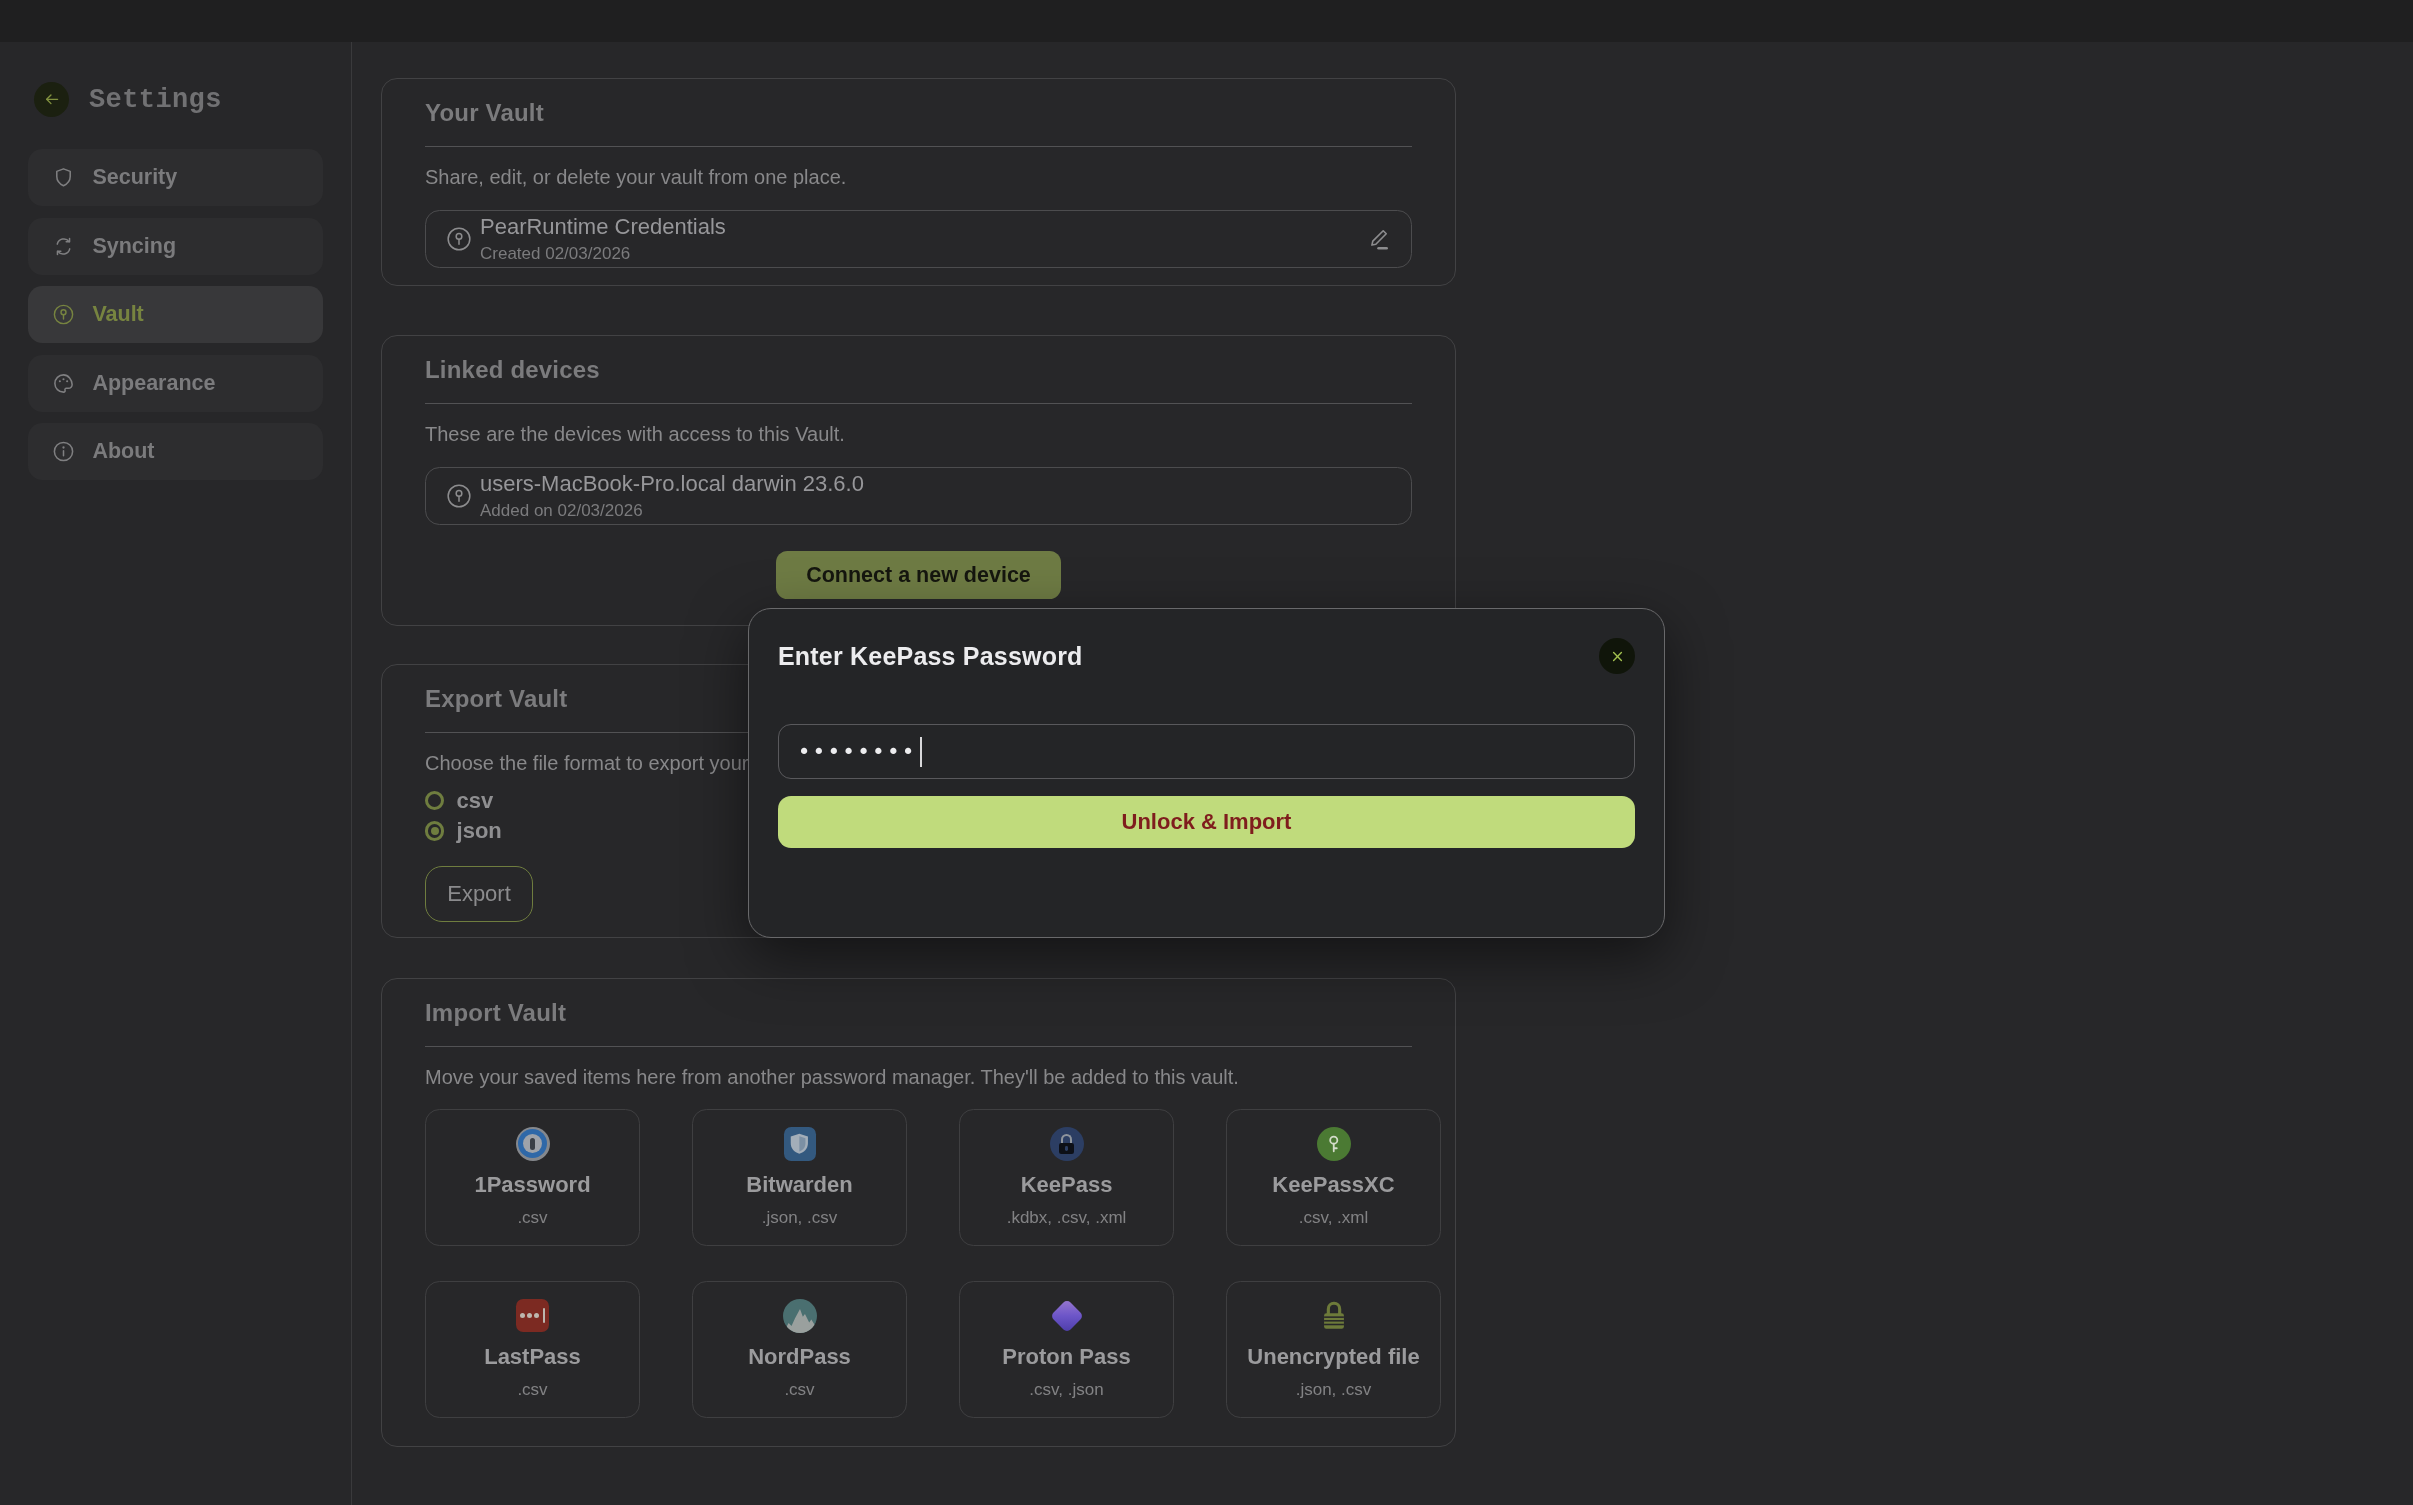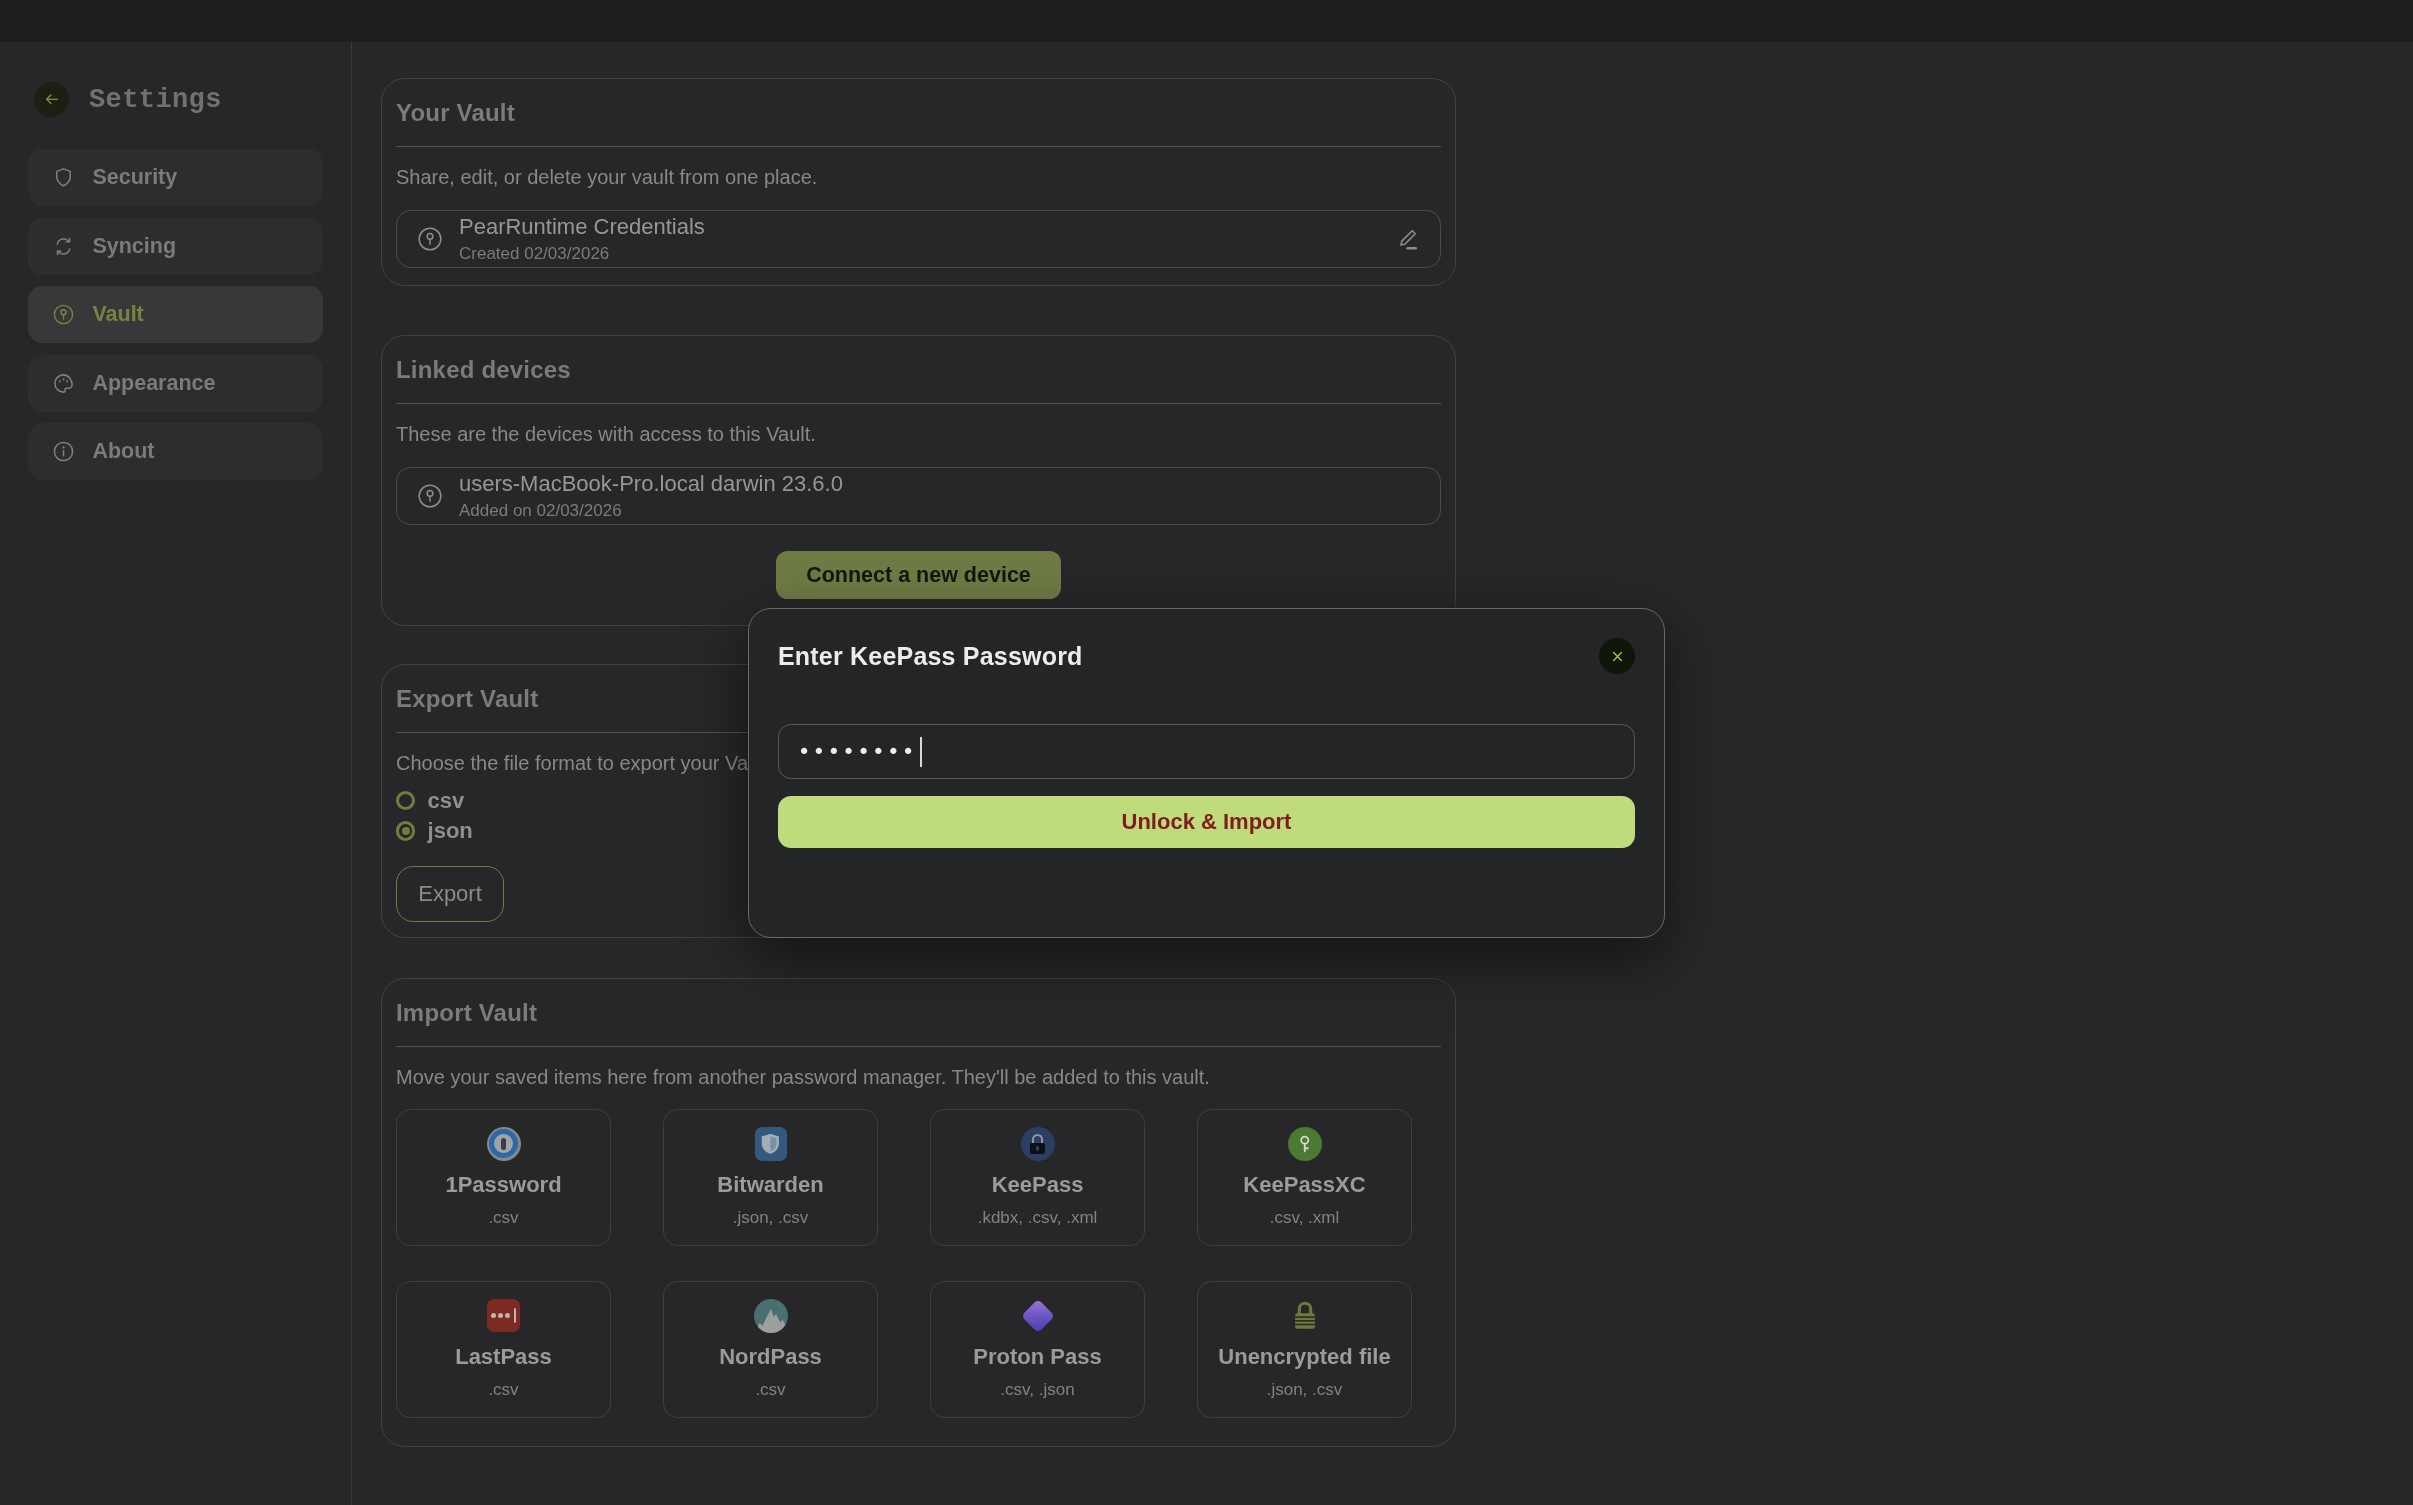--- a/index.html
+++ b/index.html
@@ -19,31 +19,31 @@
   .back-btn { width:35px; height:35px; border-radius:50%; background:#1b2010; display:flex; align-items:center; justify-content:center; flex:none; cursor:pointer; }
   .sidebar-title { font-size:27px; font-weight:700; color:#717173; letter-spacing:0.4px; }
   .nav { margin:32px 28px 0; display:flex; flex-direction:column; gap:11.5px; }
   .nav-item { height:57px; border-radius:14.4px; background:#2d2d2f; display:flex; align-items:center; padding-left:24.4px; gap:17px; cursor:pointer; }
   .nav-item .label { font-size:21.5px; font-weight:600; color:#7b7b7d; }
   .nav-item.selected { background:#38383a; }
   .nav-item.selected .label { color:#778440; }
   .nav-icon { width:23px; height:23px; flex:none; display:flex; }
 
   
-  .card { position:absolute; left:381px; width:1075px; background:#272729; border:1.4px solid #424244; border-radius:24px; padding:0 14px; }
+  .card { position:absolute; left:381px; width:1075px; background:#272729; border:1.4px solid #424244; border-radius:16px; padding:0 43px; }
   .card h2 { margin-top:20px; font-size:24px; font-weight:700; color:#7b7b7d; letter-spacing:0.2px; }
   .divider { height:1.4px; background:#525254; margin-top:18.7px; }
   .desc { margin-top:18.7px; font-size:20px; color:#88888a; }
 
   #card-your-vault { top:78px; height:208px; }
   #card-linked     { top:335px; height:291px; }
   #card-export     { top:664px; height:274px; }
   #card-import     { top:978px; height:469px; }
 
-  .entry-box { margin-top:21.5px; height:58px; border:1.4px solid #4c4c4e; border-radius:14.4px; display:flex; align-items:center; padding:0 20px; gap:16px; }
+  .entry-box { margin-top:21.5px; height:58px; border:1.4px solid #4c4c4e; border-radius:14.4px; display:flex; align-items:center; padding:0 20px; gap:8px; }
   .entry-text { display:flex; flex-direction:column; justify-content:center; }
   .entry-title { font-size:22px; font-weight:500; color:#97979a; }
   .entry-sub { font-size:17px; color:#7b7b7d; margin-top:3.6px; }
   .edit-btn { margin-left:auto; cursor:pointer; display:flex; }
 
   .connect-row { margin-top:26px; display:flex; justify-content:center; }
   .btn-primary-dim { height:48px; padding:0 30px; background:#6e7b44; color:#15160f; font-size:21.5px; font-weight:700; border-radius:11.5px; display:inline-flex; align-items:center; cursor:pointer; }
 
   
   .radio-group { margin-top:13px; }

